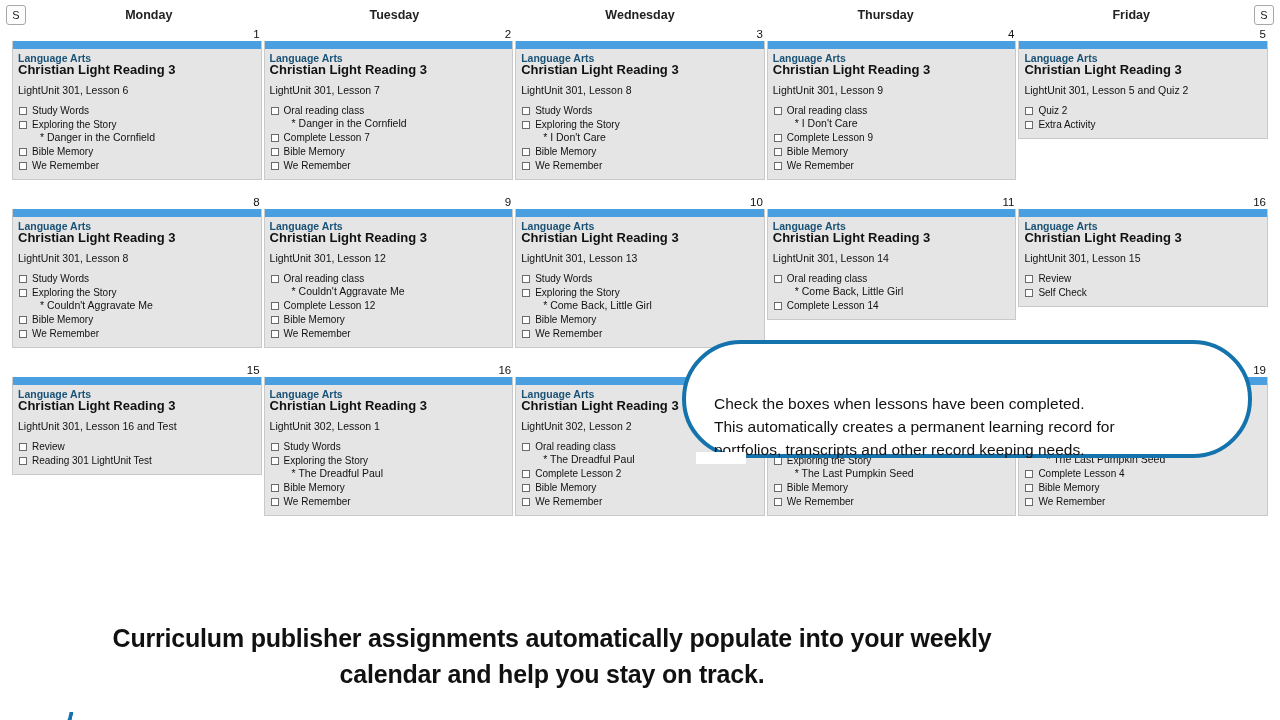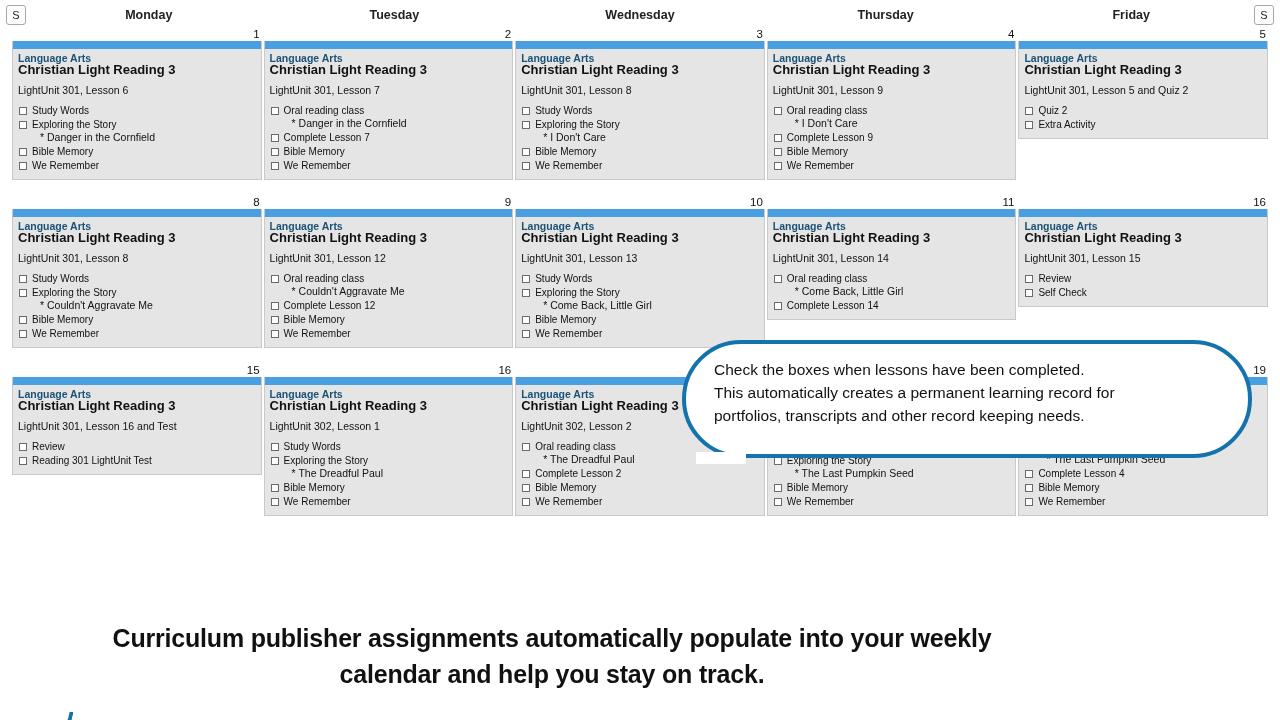--- a/index.html
+++ b/index.html
@@ -123,20 +123,21 @@
     background: #ffffff;
     border: 4px solid #1473ac;
     border-radius: 60px;
     z-index: 20;
   }
   .callout-text {
     padding: 14px 24px 0 28px;
     font-size: 15.5px;
     color: #111;
     line-height: 23px;
+    margin-top: 34px;
   }
   .callout-tail {
     position: absolute;
     left: 14px; bottom: -26px;
     width: 56px; height: 34px;
     background: #ffffff;
     border-right: 4px solid #1473ac;
     border-bottom: 4px solid #1473ac;
     border-bottom-right-radius: 40px 30px;
     transform: skewX(-12deg);

